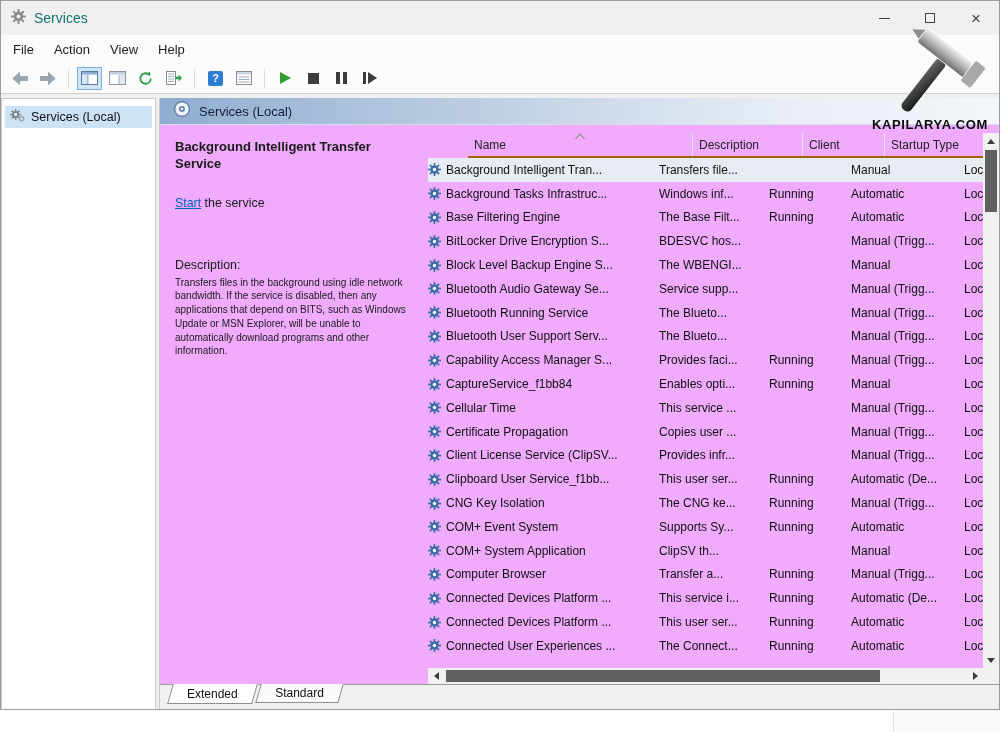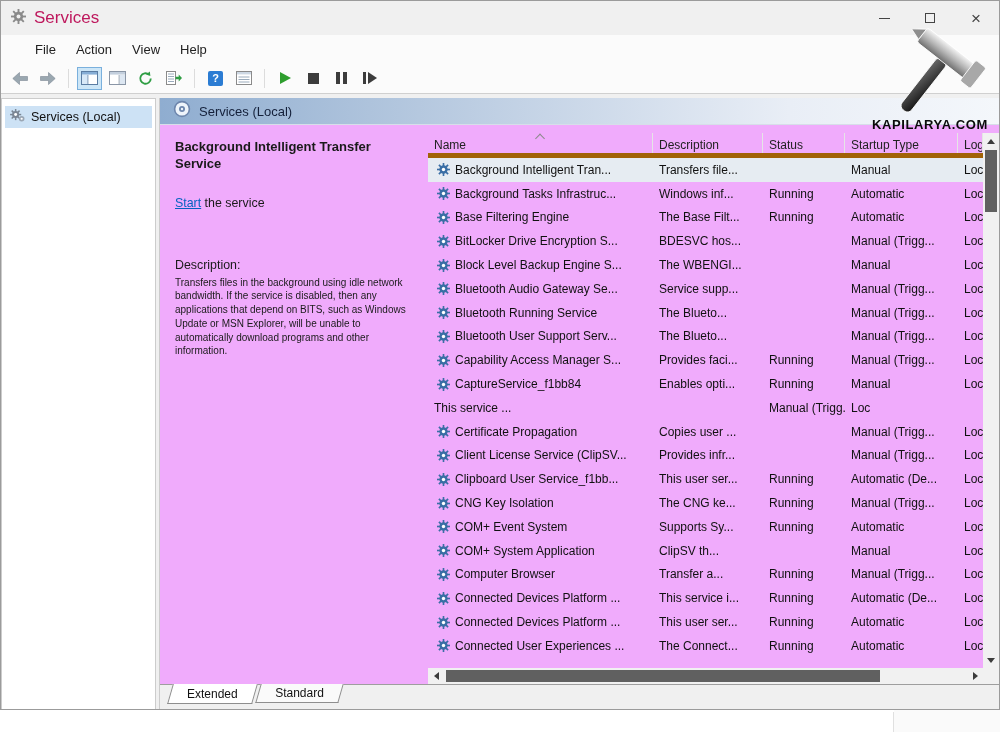--- a/index.html
+++ b/index.html
@@ -8,29 +8,29 @@
     font-family: "Liberation Sans", "DejaVu Sans", sans-serif;
     background:#ffffff; position:relative; color:#1a1a1a;
   }
   .window {
     position:absolute; left:0; top:0; width:1000px; height:710px;
     background:#f0f0f0; border:1px solid #9b9b9b;
     display:flex; flex-direction:column;
   }
   
   .titlebar { height:34px; display:flex; align-items:center; padding-left:10px; gap:8px; background:#f0f0f0; flex:0 0 auto; }
-  .titlebar .app-title { font-size:17px; color:#be185d; }
+  .titlebar .app-title { font-size:14px; color:#0f766e; }
   .win-controls { margin-left:auto; display:flex; height:100%; }
   .win-btn { width:46px; height:100%; display:flex; align-items:center; justify-content:center; color:#444; }
   .min-glyph { width:11px; border-bottom:1px solid #444; height:1px; }
   .max-glyph { width:10px; height:10px; border:1px solid #444; }
   .close-glyph { font-size:17px; line-height:1; color:#444; }
   .close-glyph::before { content:"×"; }
   
-  .menubar { height:28px; background:#fbfbfb; display:flex; align-items:center; padding-left:24px; flex:0 0 auto; }
+  .menubar { height:28px; background:#fbfbfb; display:flex; align-items:center; padding-left:2px; flex:0 0 auto; }
   .menu-item { font-size:13px; color:#222; padding:4px 10px; }
   
   .toolbar { height:31px; background:#fbfbfb; border-bottom:1px solid #d0d0d0; display:flex; align-items:center; padding-left:6px; gap:3px; flex:0 0 auto; }
   .toolbtn { width:25px; height:23px; display:flex; align-items:center; justify-content:center; border:1px solid transparent; }
   .toolbtn.active { background:#cde6f7; border:1px solid #7ab0dd; }
   .tsep { width:1px; height:19px; background:#dcdcdc; margin:0 5px; }
   .help-ic { width:15px; height:15px; background:#2b7cd3; color:#fff; border-radius:2px; font-size:11px; font-weight:bold; display:flex; align-items:center; justify-content:center; }
   .help-ic::before { content:"?"; }
   .play-shape { width:0; height:0; border-left:11px solid #2e9e2e; border-top:6px solid transparent; border-bottom:6px solid transparent; }
   .stop-shape { width:11px; height:11px; background:#3c3c3c; }
@@ -53,28 +53,28 @@
   .content-body { flex:1; display:flex; min-height:0; background:#f0abfc; }
   .taskpad { width:268px; flex:0 0 auto; padding:14px 12px 0 15px; }
   .service-title { font-weight:bold; font-size:13px; line-height:1.3; width:235px; margin-bottom:23px; }
   .start-line { font-size:12.4px; margin-bottom:48px; }
   .start-link { color:#0563c1; text-decoration:underline; }
   .desc-heading { font-size:12.4px; margin-bottom:4px; }
   .desc-text { font-size:10px; line-height:1.37; width:238px; }
   
   .listview { flex:1; min-width:0; position:relative; }
   .lv-inner { position:absolute; top:8px; left:0; right:16px; bottom:16px; overflow:hidden; display:flex; flex-direction:column; }
-  .lheader { display:grid; grid-template-columns:225px 110px 82px 113px 1fr; height:25px; border-bottom:5px solid #a16207; flex:0 0 auto; }
+  .lheader { display:grid; grid-template-columns:225px 110px 82px 113px 1fr; height:25px; border-bottom:2px solid #a16207; flex:0 0 auto;margin-left:40px; }
   .hcell { font-size:12px; color:#222; padding:5px 0 0 6px; border-right:1px solid #e5e5e5; position:relative; white-space:nowrap; overflow:hidden; }
   .sort-caret { position:absolute; top:2px; left:50%; width:7px; height:7px; border-left:1px solid #8a8a8a; border-top:1px solid #8a8a8a; transform:translateX(-50%) rotate(45deg); }
   .lrows { flex:1; overflow:hidden; }
   .lrow { display:grid; grid-template-columns:225px 110px 82px 113px 1fr; height:23.8px; align-items:center; font-size:12px; color:#111; }
   .lrow.selected { background:#e6ecf2; }
   .cell { padding-left:6px; white-space:nowrap; overflow:hidden; }
-  .c-name { display:flex; align-items:center; gap:5px; padding-left:9px;text-align:center; }
+  .c-name { display:flex; align-items:center; gap:5px; padding-left:0;text-align:center; }
   .gear { display:flex; flex:0 0 auto; }
   
   .vscroll { position:absolute; top:8px; right:0; bottom:16px; width:16px; background:#f1f1f1; display:flex; flex-direction:column; align-items:center; }
   .hscroll { position:absolute; left:0; right:16px; bottom:0; height:16px; background:#f1f1f1; display:flex; align-items:center; }
   .sb-corner { position:absolute; right:0; bottom:0; width:16px; height:16px; background:#f1f1f1; }
   .arr { width:16px; height:16px; display:flex; align-items:center; justify-content:center; flex:0 0 auto; }
   .arr-up { width:0; height:0; border-left:4px solid transparent; border-right:4px solid transparent; border-bottom:5px solid #3c3c3c; }
   .arr-down { width:0; height:0; border-left:4px solid transparent; border-right:4px solid transparent; border-top:5px solid #3c3c3c; }
   .arr-left { width:0; height:0; border-top:4px solid transparent; border-bottom:4px solid transparent; border-right:5px solid #3c3c3c; }
   .arr-right { width:0; height:0; border-top:4px solid transparent; border-bottom:4px solid transparent; border-left:5px solid #3c3c3c; }
@@ -263,21 +263,21 @@
         </div>
 
         <div class="listview">
           <div class="lv-inner">
             <div class="lheader">
               <div class="hcell">
                 <span class="sort-caret"></span>
                 <span>Name</span>
               </div>
               <div class="hcell">Description</div>
-              <div class="hcell">Status</div>
+              <div class="hcell">Client</div>
               <div class="hcell">Startup Type</div>
               <div class="hcell">Log</div>
             </div>
             <div class="lrows">
   <div class="lrow selected">
     <div class="cell c-name">
       <span class="gear">
         <svg width="13" height="13" viewBox="0 0 16 16">
           <g fill="#3a6ea5">
             <rect x="7" y="0" width="2" height="16"></rect>
@@ -489,20 +489,35 @@
       </span>
       <span class="txt nm">CaptureService_f1bb84</span>
     </div>
     <div class="cell c-desc">Enables opti...</div>
     <div class="cell c-status">Running</div>
     <div class="cell c-startup">Manual</div>
     <div class="cell c-log">Loc</div>
   </div>
 
   <div class="lrow">
+    <div class="cell c-name">
+      <span class="gear">
+        <svg width="13" height="13" viewBox="0 0 16 16">
+          <g fill="#3a6ea5">
+            <rect x="7" y="0" width="2" height="16"></rect>
+            <rect x="0" y="7" width="16" height="2"></rect>
+            <rect x="7" y="0" width="2" height="16" transform="rotate(45 8 8)"></rect>
+            <rect x="7" y="0" width="2" height="16" transform="rotate(-45 8 8)"></rect>
+          </g>
+          <circle cx="8" cy="8" r="5.1" fill="#3a6ea5"></circle>
+          <circle cx="8" cy="8" r="2.1" fill="#fff"></circle>
+        </svg>
+      </span>
+      <span class="txt nm">Cellular Time</span>
+    </div>
     <div class="cell c-desc">This service ...</div>
     <div class="cell c-status"></div>
     <div class="cell c-startup">Manual (Trigg...</div>
     <div class="cell c-log">Loc</div>
   </div>
 
   <div class="lrow">
     <div class="cell c-name">
       <span class="gear">
         <svg width="13" height="13" viewBox="0 0 16 16">

